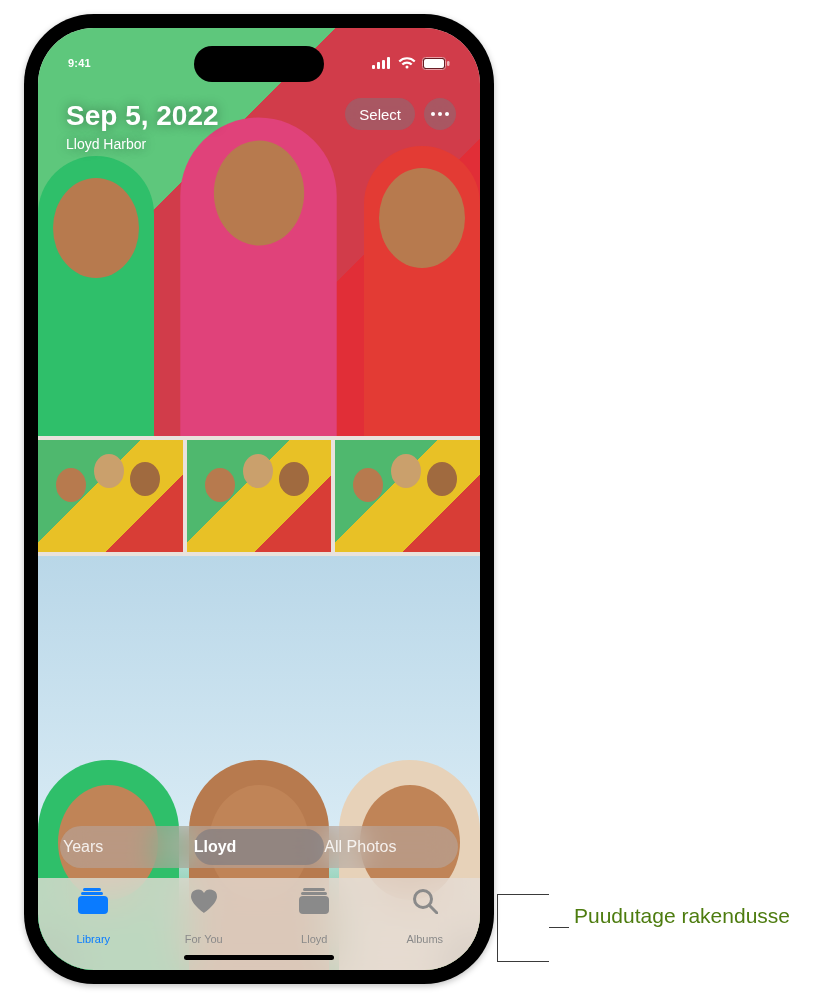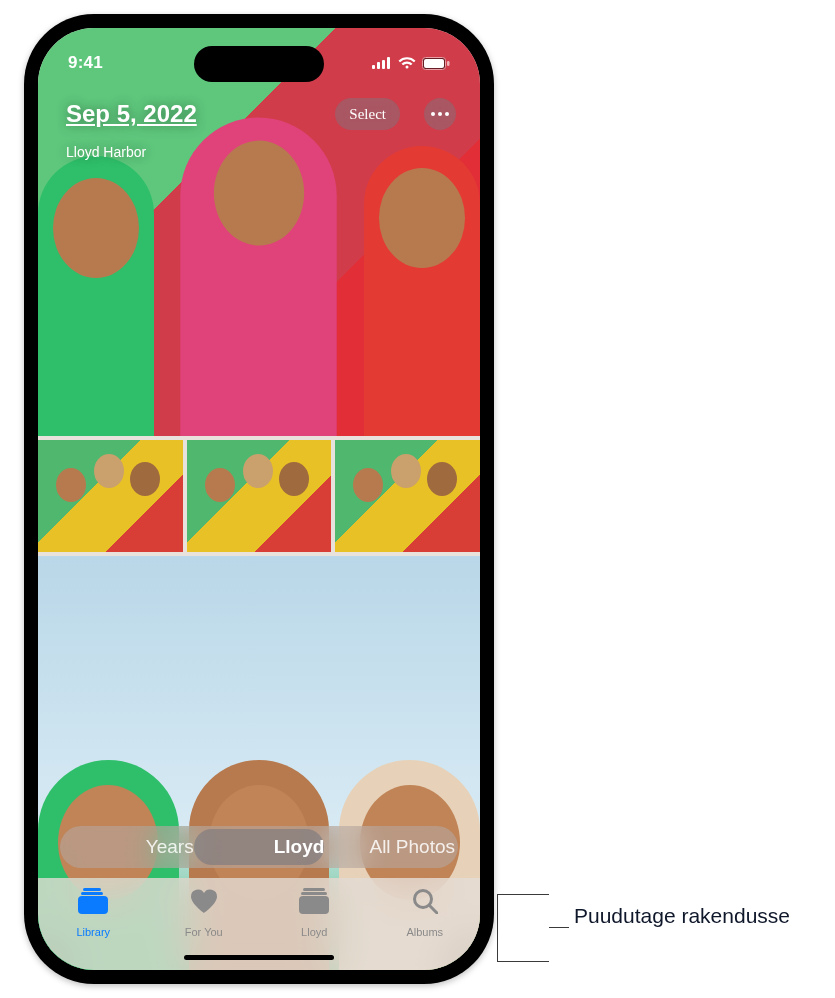--- a/index.html
+++ b/index.html
@@ -47,40 +47,39 @@
     top: 0; left: 0; right: 0;
     height: 56px;
     display: flex;
     justify-content: space-between;
     align-items: center;
     padding: 14px 30px 0;
     z-index: 40;
     color: #fff;
     font-weight: 600;
   }
-  .statusbar .time { font-size: 17px; letter-spacing: .2px; }
+  .statusbar .time { font-size: 11px; letter-spacing: .2px; }
   .status-icons { display: flex; gap: 6px; align-items: center; }
   .status-icons svg { display: block; }
   
   .heading {
     position: absolute;
     top: 72px;
     left: 28px;
     z-index: 30;
     color: #fff;
     text-shadow: 0 0 12px rgba(0,0,0,.4);
   }
-  .heading h1 { font-size: 24px; font-weight: 800; text-decoration: underline; }
-  .heading .sub { font-size: 14px; font-weight: 500; margin-top: 16px; }
+  .heading h1 { font-size: 28px; font-weight: 800; }
+  .heading .sub { font-size: 14px; font-weight: 500; margin-top: 4px; }
   .top-actions {
     position: absolute;
     top: 70px; right: 24px;
-    display: flex; gap: 24px;
+    display: flex; gap: 9px;
     z-index: 30;
-    font-family: Liberation Serif, serif;
   }
   .chip {
     height: 32px;
     padding: 0 14px;
     border-radius: 16px;
     background: rgba(120,120,128,.45);
     backdrop-filter: blur(6px);
     color: #fff;
     font-size: 15px;
     font-weight: 500;
@@ -164,22 +163,22 @@
     border-radius: 21px;
     background: rgba(180,170,165,.55);
     backdrop-filter: blur(14px);
     display: flex;
     align-items: center;
     padding: 3px;
     z-index: 30;
   }
   .seg {
     flex: 1;
-    text-align: right;
-    font-size: 19px;
+    text-align: left;
+    font-size: 16px;
     font-weight: 500;
     color: rgba(255,255,255,.85);
     height: 36px;
     line-height: 36px;
     border-radius: 18px;
   }
   .seg.active {
     background: rgba(120,120,128,.6);
     color: #fff;
     font-weight: 600;
@@ -194,21 +193,21 @@
     display: flex;
     justify-content: space-around;
     align-items: flex-start;
     padding-top: 10px;
     z-index: 30;
   }
   .tab {
     display: flex;
     flex-direction: column;
     align-items: center;
-    gap: 12px;
+    gap: 19px;
     color: #8a8a8a;
     font-size: 11px;
     width: 80px;
   }
   .tab.active { color: #0a7bff; }
   .tab svg { display:block; }
   .home-indicator {
     position: absolute;
     bottom: 10px; left: 50%; transform: translateX(-50%);
     width: 150px; height: 5px; border-radius: 3px;
@@ -232,21 +231,21 @@
     top:927px;
     width:20px; height:1px;
     background:#3a3a3a;
   }
   .callout {
     position: absolute;
     left: 574px;
     top: 902px;
     font-size: 21px;
     line-height: 1.3;
-    color: #0f172a;
+    color: #4d7c0f;
     max-width: 250px;
   }
 </style>
 </head>
 <body>
 
 <div class="phone">
   <div class="screen">
     <div class="notch"></div>
 

